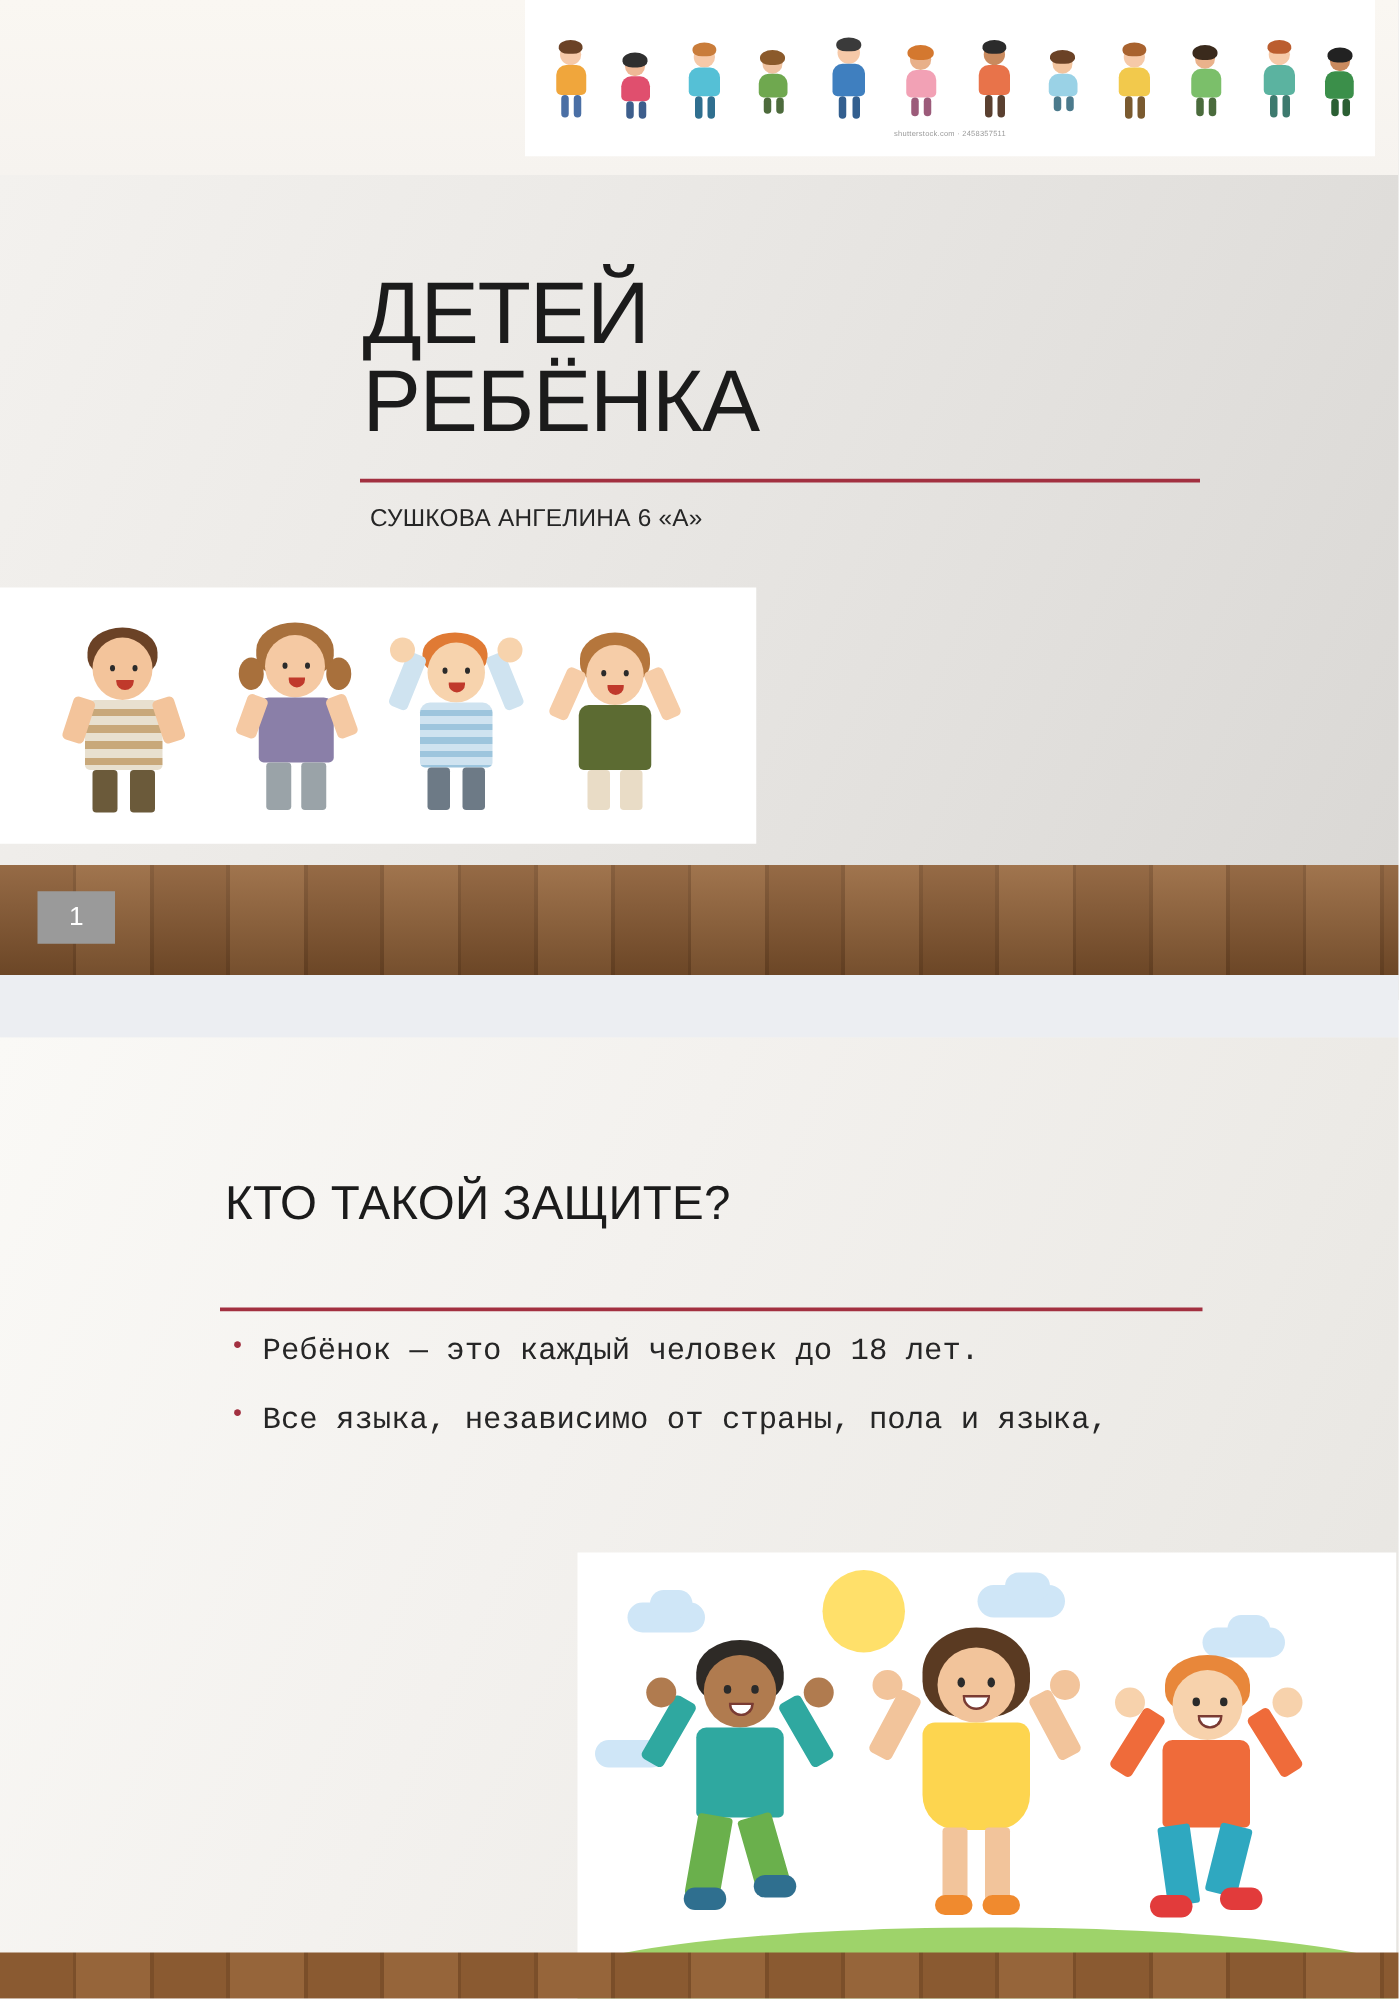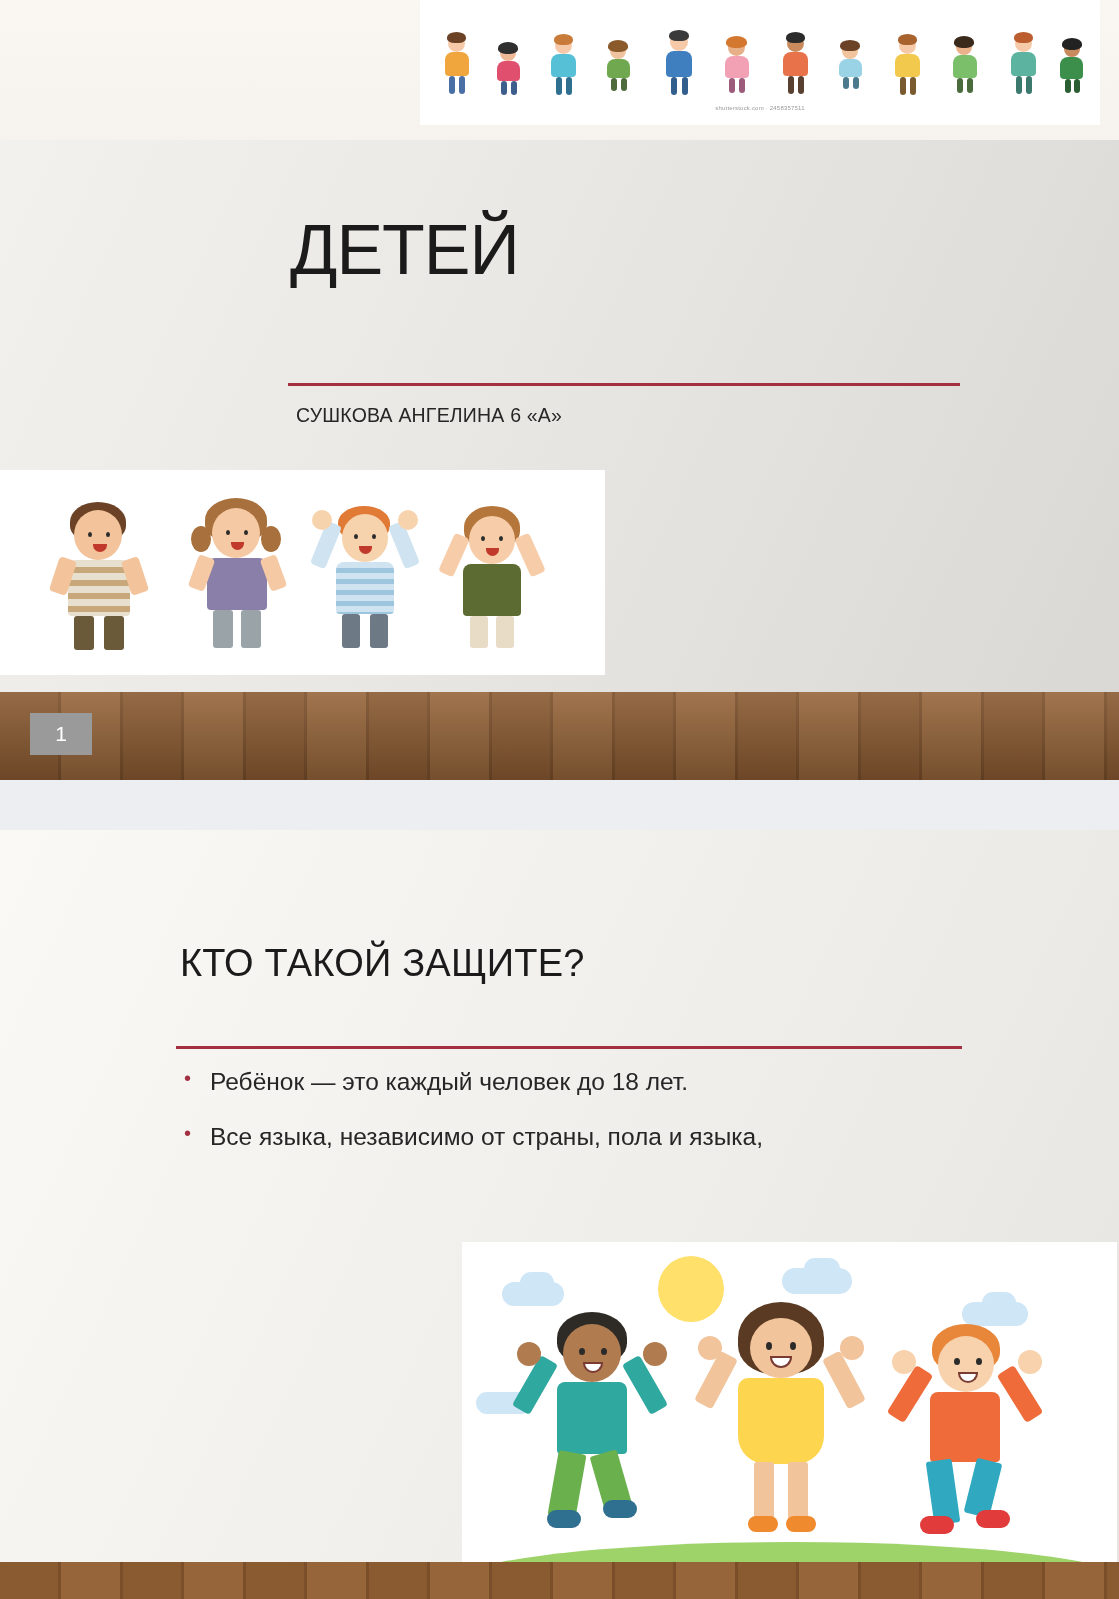--- a/index.html
+++ b/index.html
@@ -166,20 +166,21 @@
     background: #a23040;
   }
   .s2-list {
     position: absolute;
     left: 176px;
     top: 240px;
     width: 800px;
     margin: 0;
     padding: 0;
     list-style: none;
+    font-family: Liberation Mono, monospace;
   }
   .s2-list li {
     position: relative;
     padding-left: 34px;
     font-size: 24.5px;
     line-height: 1.0;
     color: #262626;
     margin-bottom: 30px;
   }
   .s2-list li::before {
@@ -319,20 +320,21 @@
         <div class="hair" style="left:6px;top:-3px;width:20px;height:12px;background:#222;"></div>
         <div class="body" style="left:4px;top:16px;width:23px;height:22px;background:#3b8f4a;"></div>
         <div class="leg" style="left:9px;top:38px;width:6px;height:14px;background:#2b5f33;"></div>
         <div class="leg" style="left:18px;top:38px;width:6px;height:14px;background:#2b5f33;"></div>
       </div>
       <div class="credit">shutterstock.com · 2458357511</div>
     </div>
 
     <h1 class="s1-title">
       <span>ДЕТЕЙ</span><br>
+      <span>РЕБЁНКА</span>
     </h1>
 
     <div class="s1-rule"></div>
 
     <div class="s1-sub">
       <div>СУШКОВА АНГЕЛИНА 6 «А»</div>
     </div>
 
     <div class="photo1">
 

